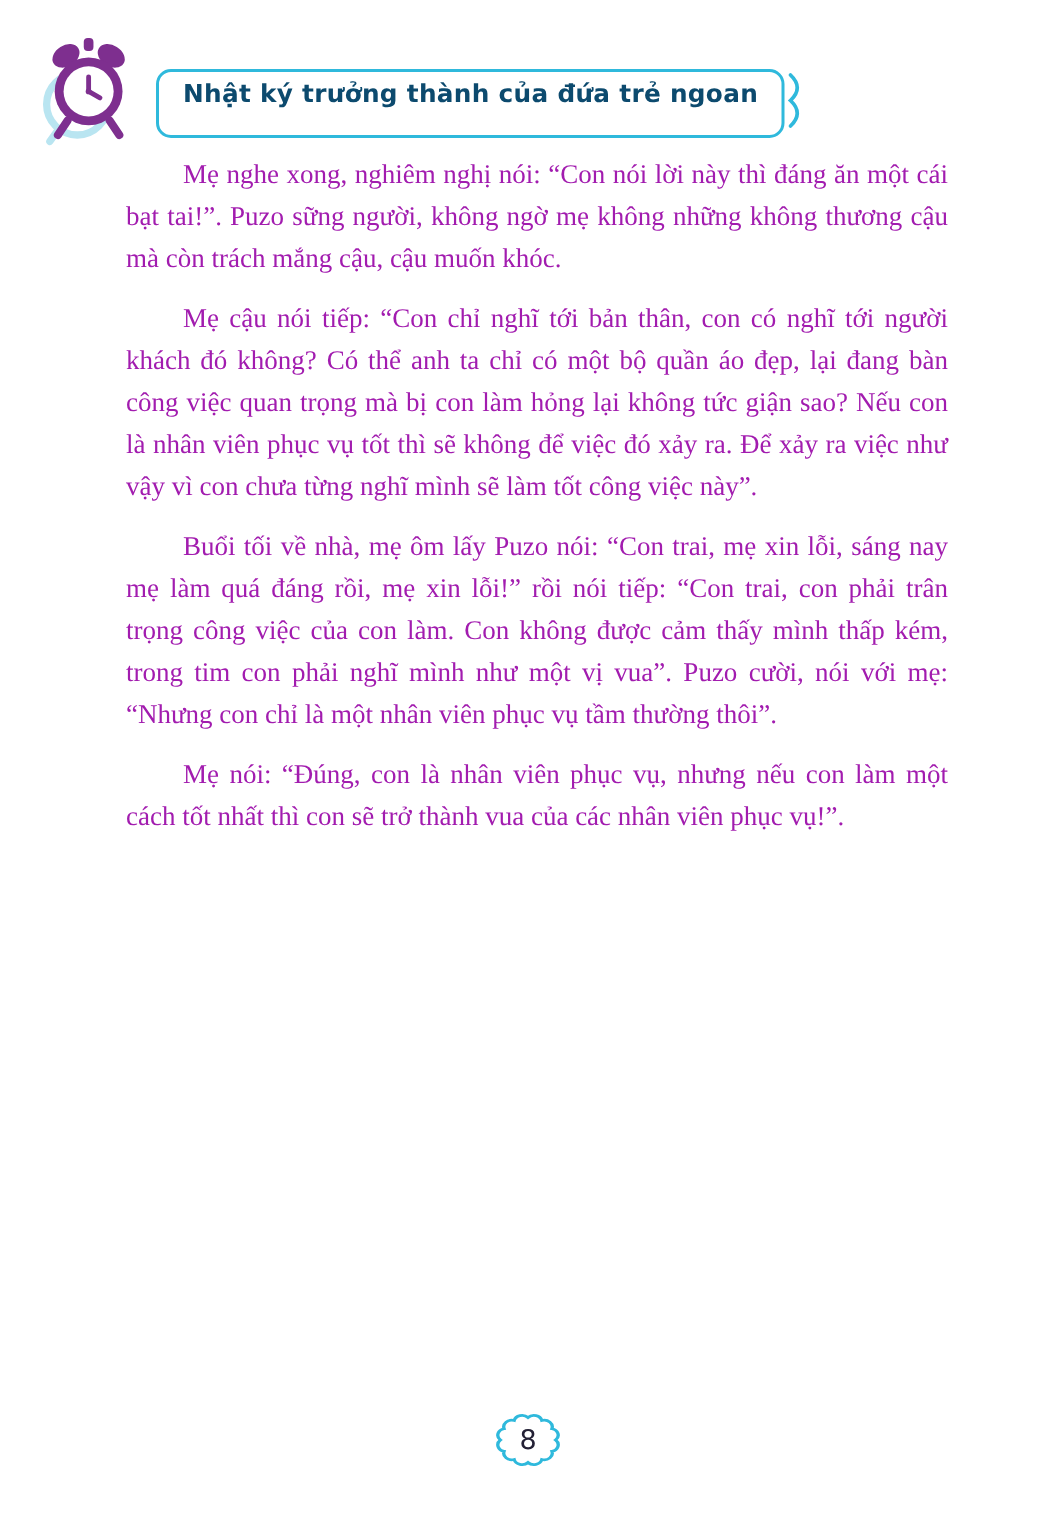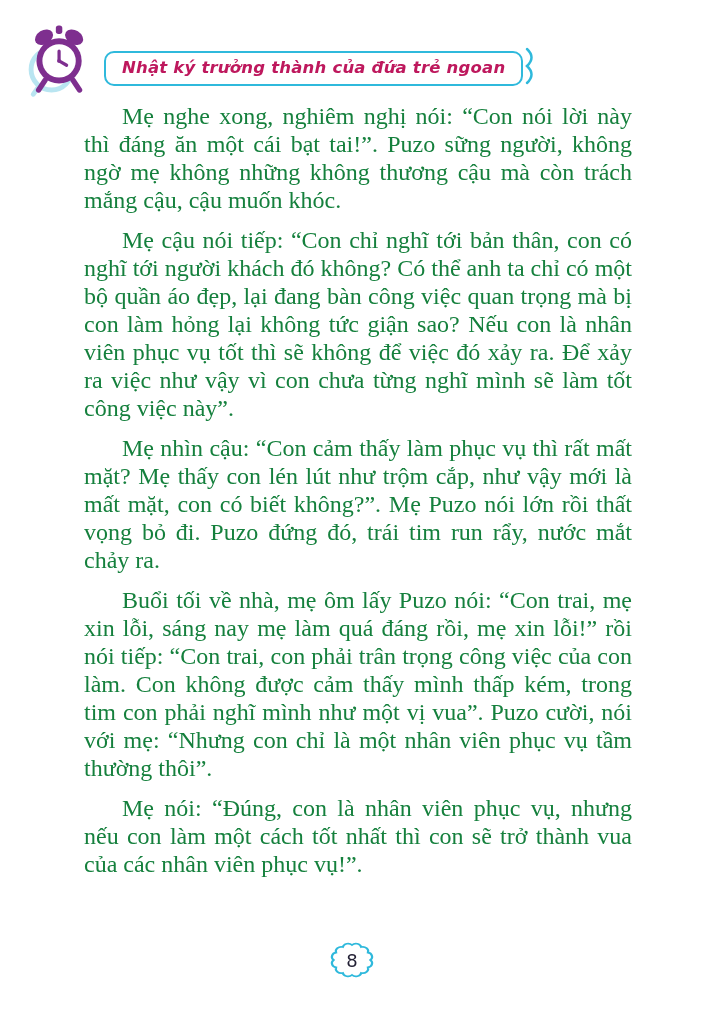--- a/index.html
+++ b/index.html
@@ -17,36 +17,35 @@
     display:flex; align-items:flex-start;
   }
   .clock { width:84px; height:84px; flex:0 0 auto; }
   .title-wrap {
     display:flex; align-items:center;
     margin-left:4px; margin-top:26px;
   }
   .title-box {
     border:2.5px solid #2fb9dc;
     border-radius:10px;
-    padding:5px 16px 7px;
-    color:#be185d;
+    padding:5px 16px 18px;
+    color:#0c4a6e;
     font-family:"DejaVu Sans", sans-serif;
     font-weight:bold;
     font-size:16.5px;
     letter-spacing:0.2px;
     white-space:nowrap;
     background:#ffffff;
-    font-style:italic;
   }
   .title-bracket { margin-left:2px; }
   .content {
     position:absolute;
     left:84px; right:72px; top:102px;
-    color:#15803d;
-    font-size:24px;
+    color:#a21caf;
+    font-size:18px;
     line-height:28px;
     text-align:justify;
   }
   .content p { text-indent:38px; margin-bottom:12px; }
   .footer {
     position:absolute; left:0; right:0; top:938px;
     display:flex; justify-content:center;
   }
   .badge { position:relative; width:54px; height:44px; }
   .badge svg { position:absolute; inset:0; }
@@ -94,21 +93,20 @@
         <svg width="12" height="40" viewBox="0 0 12 40">
           <path d="M2 3 q9 8.5 0 17 q9 8.5 0 17" stroke="#2fb9dc" stroke-width="2.5" fill="none" stroke-linecap="round"></path>
         </svg>
       </span>
     </div>
   </div>
 
   <div class="content">
     <p>Mẹ nghe xong, nghiêm nghị nói: “Con nói lời này thì đáng ăn một cái bạt tai!”. Puzo sững người, không ngờ mẹ không những không thương cậu mà còn trách mắng cậu, cậu muốn khóc.</p>
     <p>Mẹ cậu nói tiếp: “Con chỉ nghĩ tới bản thân, con có nghĩ tới người khách đó không? Có thể anh ta chỉ có một bộ quần áo đẹp, lại đang bàn công việc quan trọng mà bị con làm hỏng lại không tức giận sao? Nếu con là nhân viên phục vụ tốt thì sẽ không để việc đó xảy ra. Để xảy ra việc như vậy vì con chưa từng nghĩ mình sẽ làm tốt công việc này”.</p>
-    <p>Mẹ nhìn cậu: “Con cảm thấy làm phục vụ thì rất mất mặt? Mẹ thấy con lén lút như trộm cắp, như vậy mới là mất mặt, con có biết không?”. Mẹ Puzo nói lớn rồi thất vọng bỏ đi. Puzo đứng đó, trái tim run rẩy, nước mắt chảy ra.</p>
     <p>Buổi tối về nhà, mẹ ôm lấy Puzo nói: “Con trai, mẹ xin lỗi, sáng nay mẹ làm quá đáng rồi, mẹ xin lỗi!” rồi nói tiếp: “Con trai, con phải trân trọng công việc của con làm. Con không được cảm thấy mình thấp kém, trong tim con phải nghĩ mình như một vị vua”. Puzo cười, nói với mẹ: “Nhưng con chỉ là một nhân viên phục vụ tầm thường thôi”.</p>
     <p>Mẹ nói: “Đúng, con là nhân viên phục vụ, nhưng nếu con làm một cách tốt nhất thì con sẽ trở thành vua của các nhân viên phục vụ!”.</p>
   </div>
 
   <div class="footer">
     <div class="badge">
       <span>
         <svg width="54" height="44" viewBox="0 0 44 44" preserveAspectRatio="none">
           <path d="M 37 22
                    A 4.4 4.4 0 0 1 34.99 29.5

